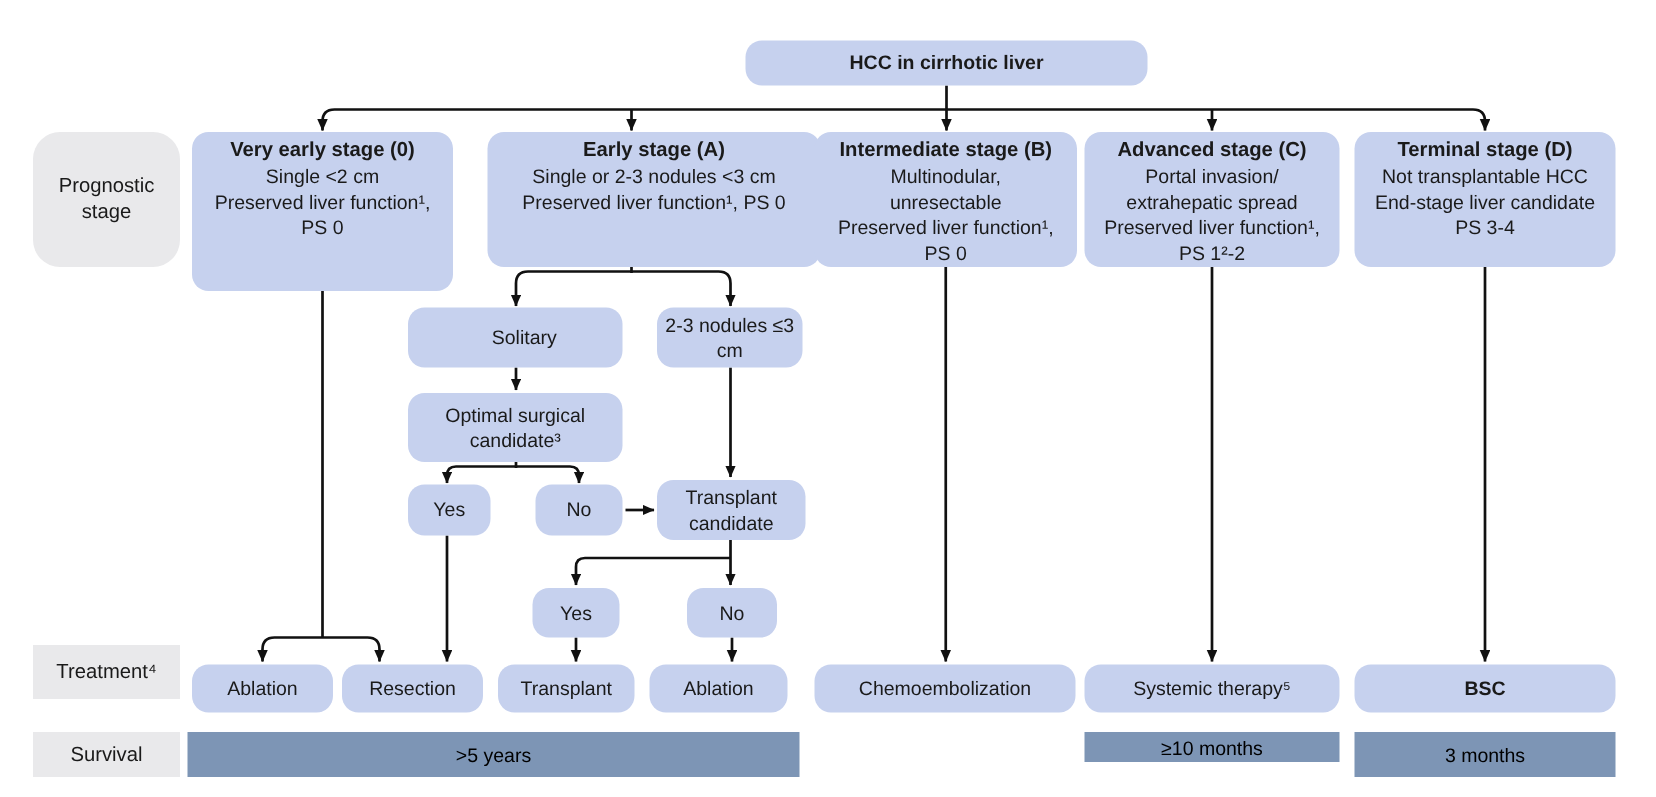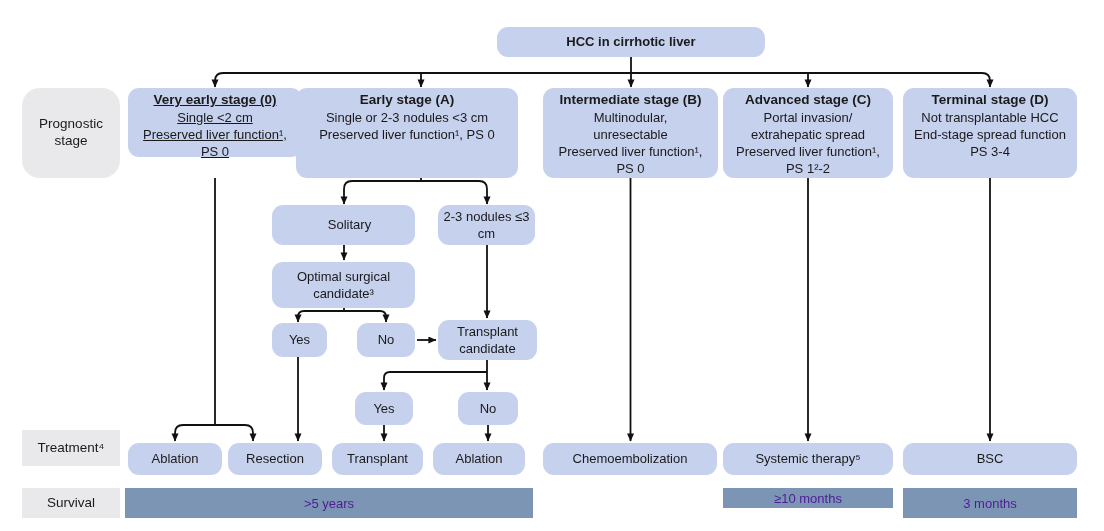--- a/index.html
+++ b/index.html
@@ -15,21 +15,21 @@
   .node.centered{display:flex;align-items:center;justify-content:center;}
   .stage-box{padding-top:3px;}
   .stage-title{font-weight:bold;font-size:13.5px;line-height:1.3;}
   .stage-line{font-size:13px;line-height:1.32;}
   .rowlabel{
     background:#e9e9eb;display:flex;align-items:center;justify-content:center;
     text-align:center;font-size:13.5px;line-height:1.25;
   }
   .survival-bar{
     background:#7d95b5;display:flex;align-items:center;justify-content:center;
-    font-size:13px;color:#4c1d95;
+    font-size:13px;color:#000000;
   }
   .padlr{padding:0 4px;}
   #arrows{position:absolute;left:0;top:0;pointer-events:none;}
 </style>
 </head>
 <body>
 
 <div id="canvas">
 
   <svg id="arrows" width="1104" height="531" viewBox="0 0 1104 531">
@@ -76,28 +76,28 @@
   </svg>
 
   <div class="abs node centered" style="left:497px;top:27px;width:268px;height:30px;font-weight:bold;">
     <span>HCC in cirrhotic liver</span>
   </div>
 
   <div class="abs rowlabel" style="left:22px;top:88px;width:98px;height:90px;border-radius:18px;">
     <span style="width:80px;">Prognostic stage</span>
   </div>
 
-  <div class="abs node stage-box" style="left:128px;top:88px;width:174px;height:69px;text-decoration:underline;">
+  <div class="abs node stage-box" style="left:128px;top:88px;width:174px;height:106px;">
     <div class="stage-title">Very early stage (0)</div>
     <div class="stage-line">Single &lt;2 cm</div>
     <div class="stage-line">Preserved liver function¹,</div>
     <div class="stage-line">PS 0</div>
   </div>
 
-  <div class="abs node stage-box" style="left:296px;top:88px;width:222px;height:90px;">
+  <div class="abs node stage-box" style="left:325px;top:88px;width:222px;height:90px;">
     <div class="stage-title">Early stage (A)</div>
     <div class="stage-line">Single or 2-3 nodules &lt;3 cm</div>
     <div class="stage-line">Preserved liver function¹, PS 0</div>
   </div>
 
   <div class="abs node stage-box" style="left:543px;top:88px;width:175px;height:90px;">
     <div class="stage-title">Intermediate stage (B)</div>
     <div class="stage-line">Multinodular,</div>
     <div class="stage-line">unresectable</div>
     <div class="stage-line">Preserved liver function¹,</div>
@@ -108,21 +108,21 @@
     <div class="stage-title">Advanced stage (C)</div>
     <div class="stage-line">Portal invasion/</div>
     <div class="stage-line">extrahepatic spread</div>
     <div class="stage-line">Preserved liver function¹,</div>
     <div class="stage-line">PS 1²-2</div>
   </div>
 
   <div class="abs node stage-box" style="left:903px;top:88px;width:174px;height:90px;">
     <div class="stage-title">Terminal stage (D)</div>
     <div class="stage-line">Not transplantable HCC</div>
-    <div class="stage-line">End-stage spread function</div>
+    <div class="stage-line">End-stage liver candidate</div>
     <div class="stage-line">PS 3-4</div>
   </div>
 
   <div class="abs node centered" style="left:272px;top:205px;width:143px;height:40px;padding-left:12px;">
     <span>Solitary</span>
   </div>
 
   <div class="abs node centered padlr" style="left:438px;top:205px;width:97px;height:40px;">
     <span>2-3 nodules ≤3 cm</span>
   </div>
@@ -166,21 +166,21 @@
   </div>
   <div class="abs node centered" style="left:433px;top:443px;width:92px;height:32px;">
     <span>Ablation</span>
   </div>
   <div class="abs node centered" style="left:723px;top:443px;width:170px;height:32px;">
     <span>Systemic therapy⁵</span>
   </div>
   <div class="abs node centered" style="left:543px;top:443px;width:174px;height:32px;">
     <span>Chemoembolization</span>
   </div>
-  <div class="abs node centered" style="left:903px;top:443px;width:174px;height:32px;">
+  <div class="abs node centered" style="left:903px;top:443px;width:174px;height:32px;font-weight:bold;">
     <span>BSC</span>
   </div>
 
   <div class="abs rowlabel" style="left:22px;top:488px;width:98px;height:30px;">
     <span>Survival</span>
   </div>
 
   <div class="abs survival-bar" style="left:125px;top:488px;width:408px;height:30px;">
     <span>&gt;5 years</span>
   </div>

